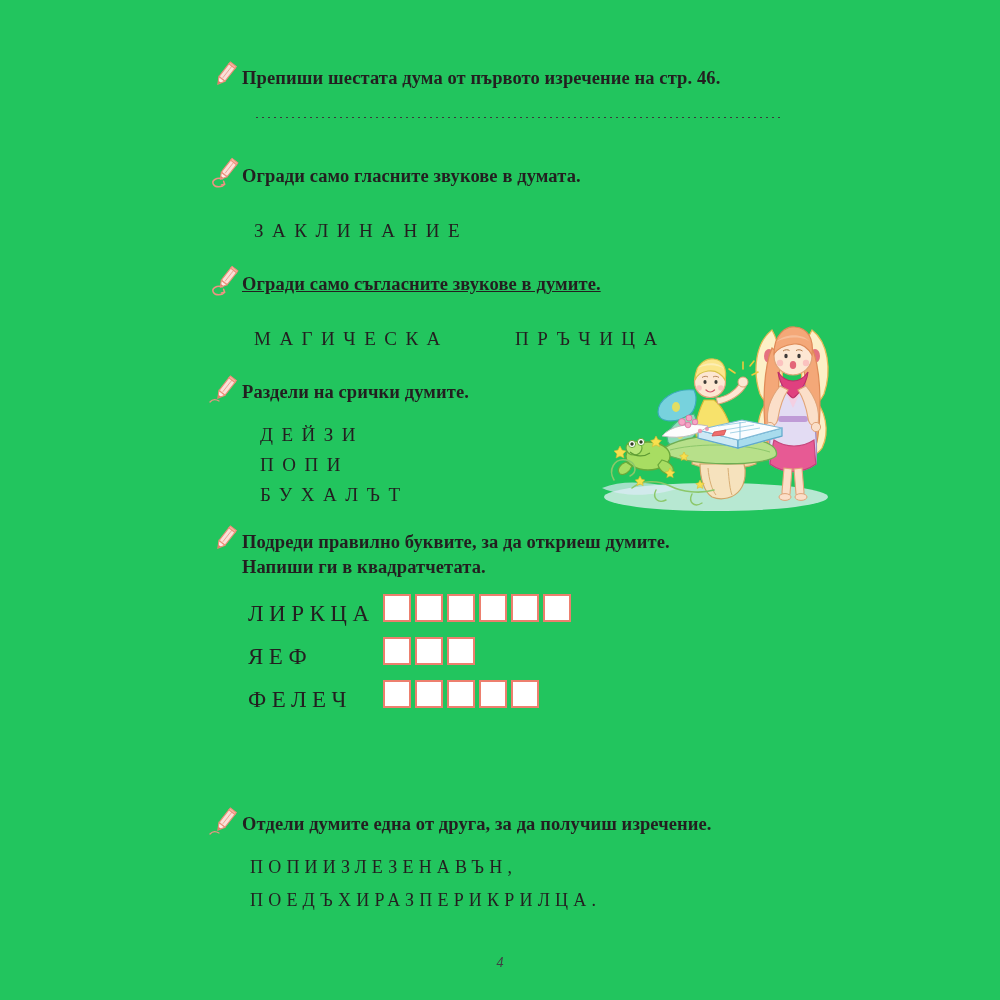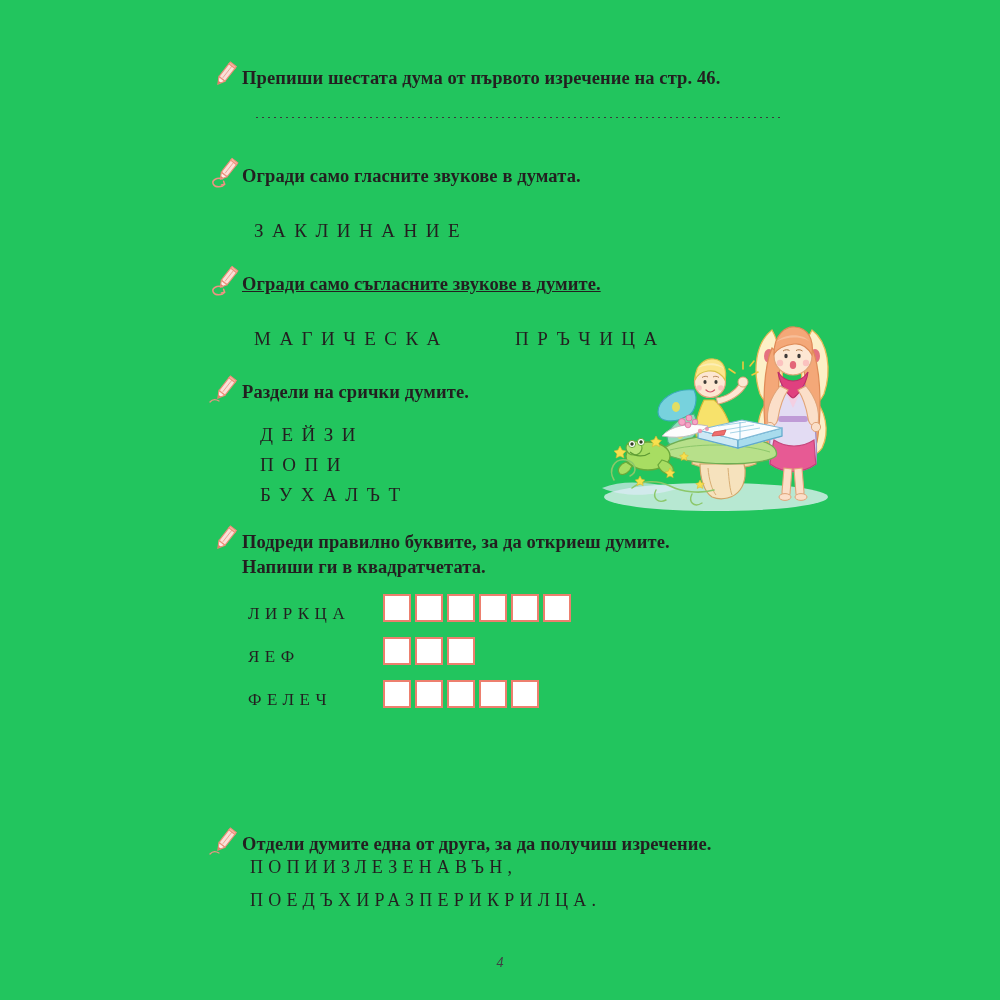--- a/index.html
+++ b/index.html
@@ -109,21 +109,21 @@
   }
   .anagram-row {
     display: flex;
     align-items: center;
     height: 43px;
   }
   .anagram-word {
     width: 135px;
     flex: 0 0 135px;
     font-family: "Liberation Serif", "DejaVu Serif", serif;
-    font-size: 17px;
+    font-size: 23px;
     letter-spacing: 5.5px;
     color: #231f20;
     white-space: pre;
   }
   .box-strip {
     display: flex;
     gap: 4px;
     position: relative;
     top: -6px;
   }
@@ -419,21 +419,21 @@
       <span class="box-strip">
           <span class="letter-box"></span>
           <span class="letter-box"></span>
           <span class="letter-box"></span>
           <span class="letter-box"></span>
           <span class="letter-box"></span>
         </span>
     </div>
   </div>
 
-  <div class="exercise" style="top:810px;margin-top:20px;">
+  <div class="exercise" style="top:810px;">
     <div class="task-row">
       <span class="pencil">
         <svg viewBox="0 0 34 34" xmlns="http://www.w3.org/2000/svg">
           <g transform="rotate(38 17 17)">
             <rect x="13.2" y="4" width="7.6" height="18" rx="1.6" fill="#fbe0d8" stroke="#ee8d78" stroke-width="1.1"></rect>
             <line x1="17" y1="5.5" x2="17" y2="20.5" stroke="#f0a392" stroke-width="0.9"></line>
             <path d="M13.2 22 L17 28.5 L20.8 22 Z" fill="#fdeee9" stroke="#ee8d78" stroke-width="1.1"></path>
             <path d="M15.4 25.6 L17 28.5 L18.6 25.6 Z" fill="#e07a64"></path>
             <rect x="13.2" y="3.4" width="7.6" height="2.4" fill="#f5b6a5" stroke="#ee8d78" stroke-width="1"></rect>
           </g>

